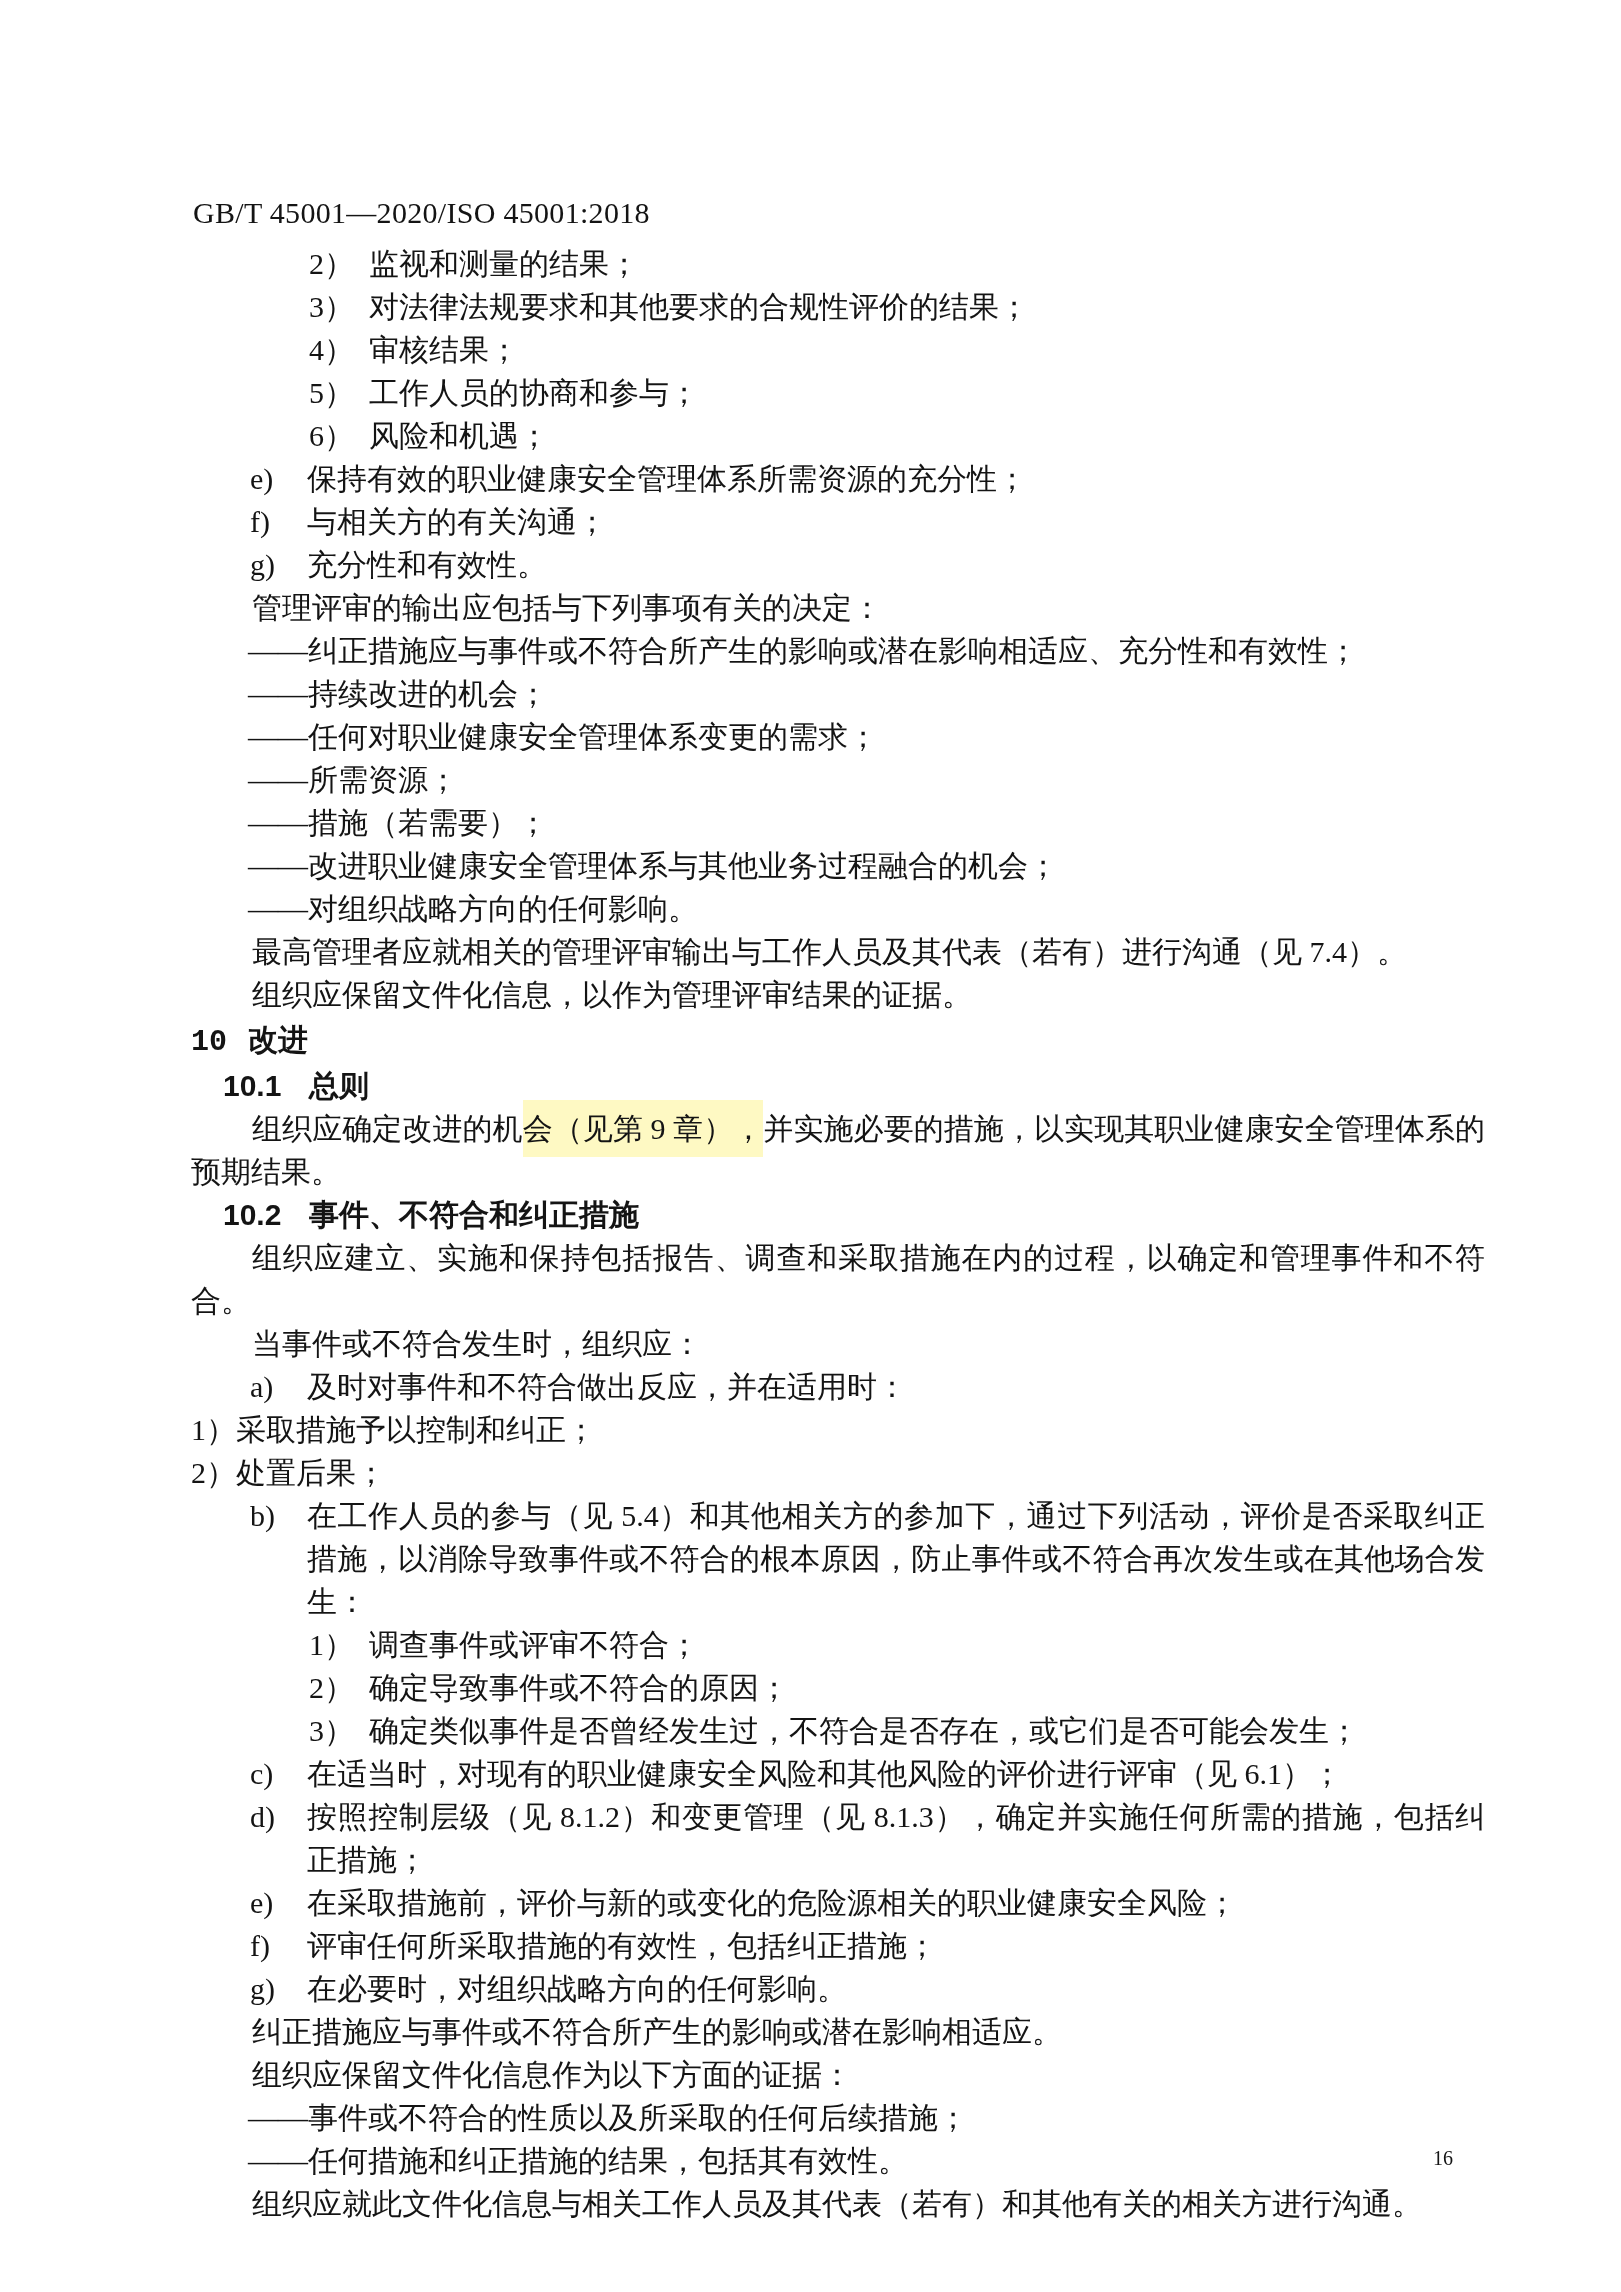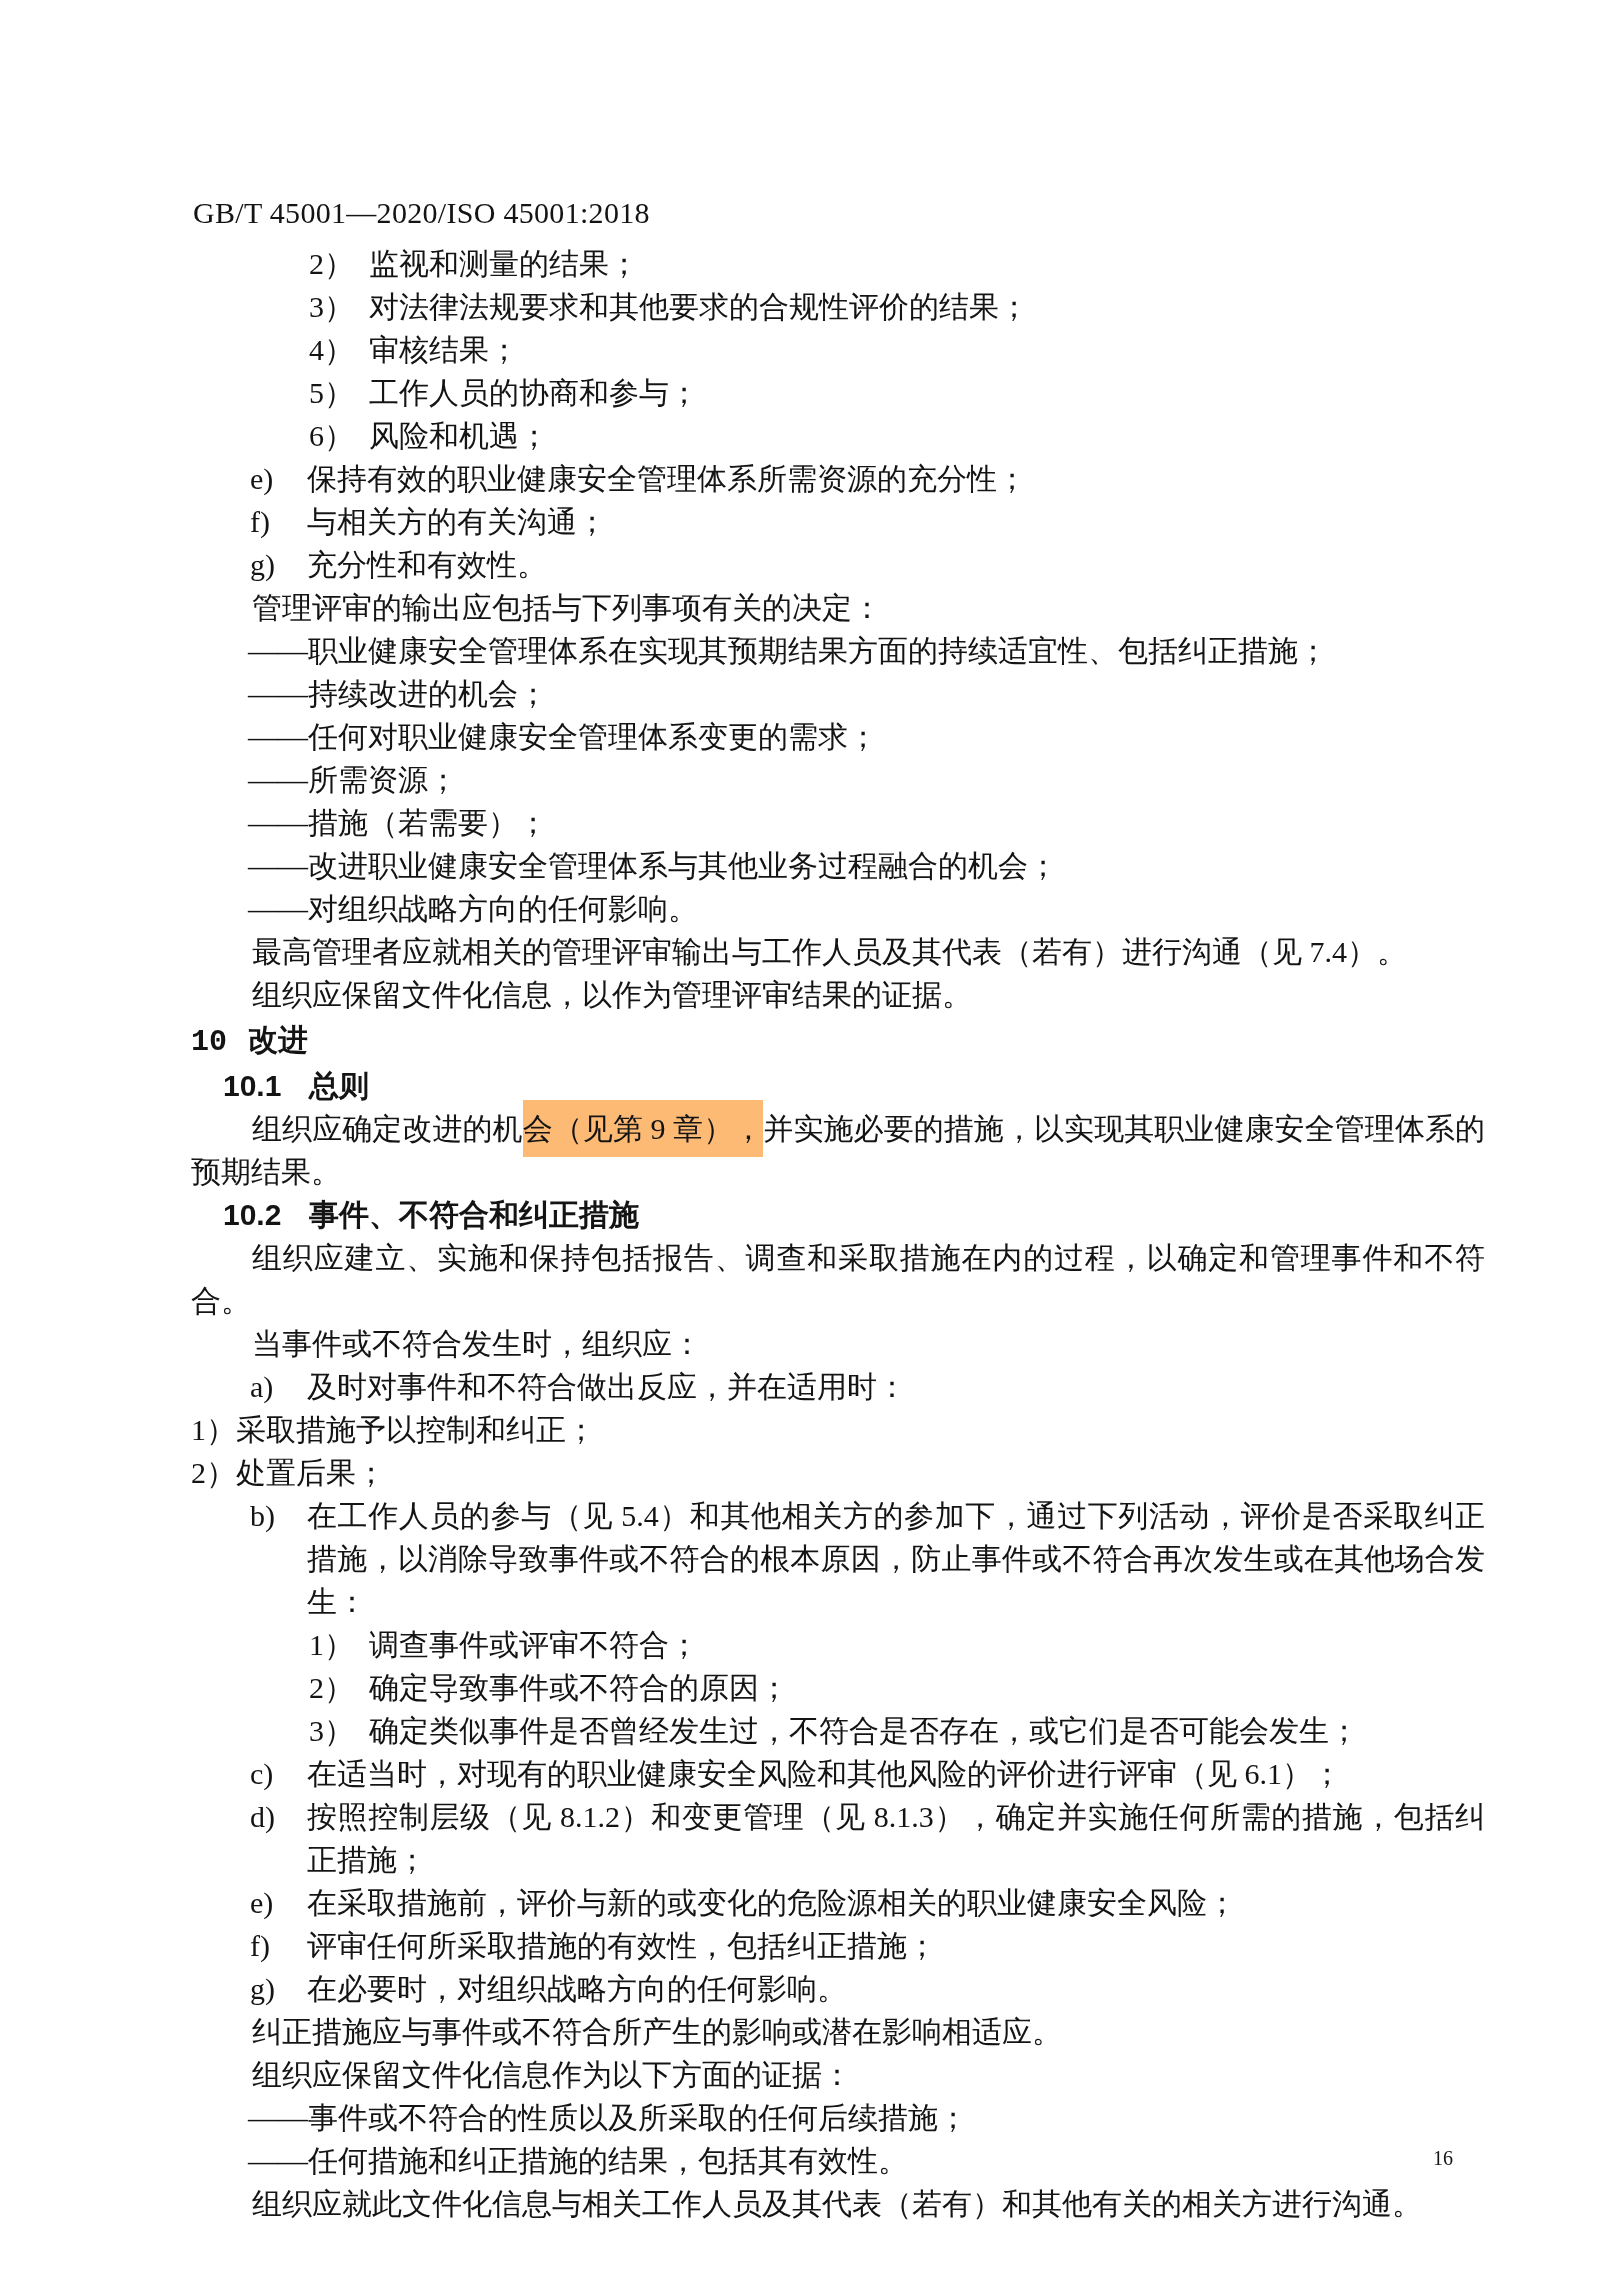--- a/index.html
+++ b/index.html
@@ -39,21 +39,21 @@
   .li.num2 > .marker { position: absolute; left: 118px; top: 0; text-indent: 0; }
   .num3a { padding-left: 80px; }
   .heading {
     font-family: "Liberation Sans", "DejaVu Sans", sans-serif;
     font-weight: bold;
     font-size: 30px;
   }
   .h-lvl1 { margin-top: 4.9px !important; font-family: Liberation Mono, monospace; }
   .hnum  { display: inline-block; width: 57px; }
   .hnum2 { display: inline-block; width: 86px; margin-left: 32px; }
-  .hl { background: #fdba74; color: inherit; padding: 12px 0; }
+  .hl { background: #fef9c3; color: inherit; padding: 12px 0; }
   .page-number {
     position: absolute;
     left: 1433px;
     top: 2147px;
     font-size: 20px;
   }
 </style>
 </head>
 <body>
 
@@ -63,21 +63,21 @@
   <main class="content" id="doc-body">
       <p class="li num2"><span class="marker">2）</span><span>监视和测量的结果；</span></p>
       <p class="li num2"><span class="marker">3）</span><span>对法律法规要求和其他要求的合规性评价的结果；</span></p>
       <p class="li num2"><span class="marker">4）</span><span>审核结果；</span></p>
       <p class="li num2"><span class="marker">5）</span><span>工作人员的协商和参与；</span></p>
       <p class="li num2"><span class="marker">6）</span><span>风险和机遇；</span></p>
       <p class="li alpha"><span class="marker">e)</span><span>保持有效的职业健康安全管理体系所需资源的充分性；</span></p>
       <p class="li alpha"><span class="marker">f)</span><span>与相关方的有关沟通；</span></p>
       <p class="li alpha"><span class="marker">g)</span><span>充分性和有效性。</span></p>
       <p class="para">管理评审的输出应包括与下列事项有关的决定：</p>
-      <p class="para dash">——职业健康安全管理体系在实现其预期结果方面的持续适宜性、包括纠正措施；</p>
+      <p class="para dash">——纠正措施应与事件或不符合所产生的影响或潜在影响相适应、充分性和有效性；</p>
       <p class="para dash">——持续改进的机会；</p>
       <p class="para dash">——任何对职业健康安全管理体系变更的需求；</p>
       <p class="para dash">——所需资源；</p>
       <p class="para dash">——措施（若需要）；</p>
       <p class="para dash">——改进职业健康安全管理体系与其他业务过程融合的机会；</p>
       <p class="para dash">——对组织战略方向的任何影响。</p>
       <p class="para">最高管理者应就相关的管理评审输出与工作人员及其代表（若有）进行沟通（见 7.4）。</p>
       <p class="para">组织应保留文件化信息，以作为管理评审结果的证据。</p>
       <div class="heading h-lvl1"><span class="hnum">10</span><span>改进</span></div>
       <div class="heading h-lvl2"><span class="hnum2">10.1</span><span>总则</span></div>

